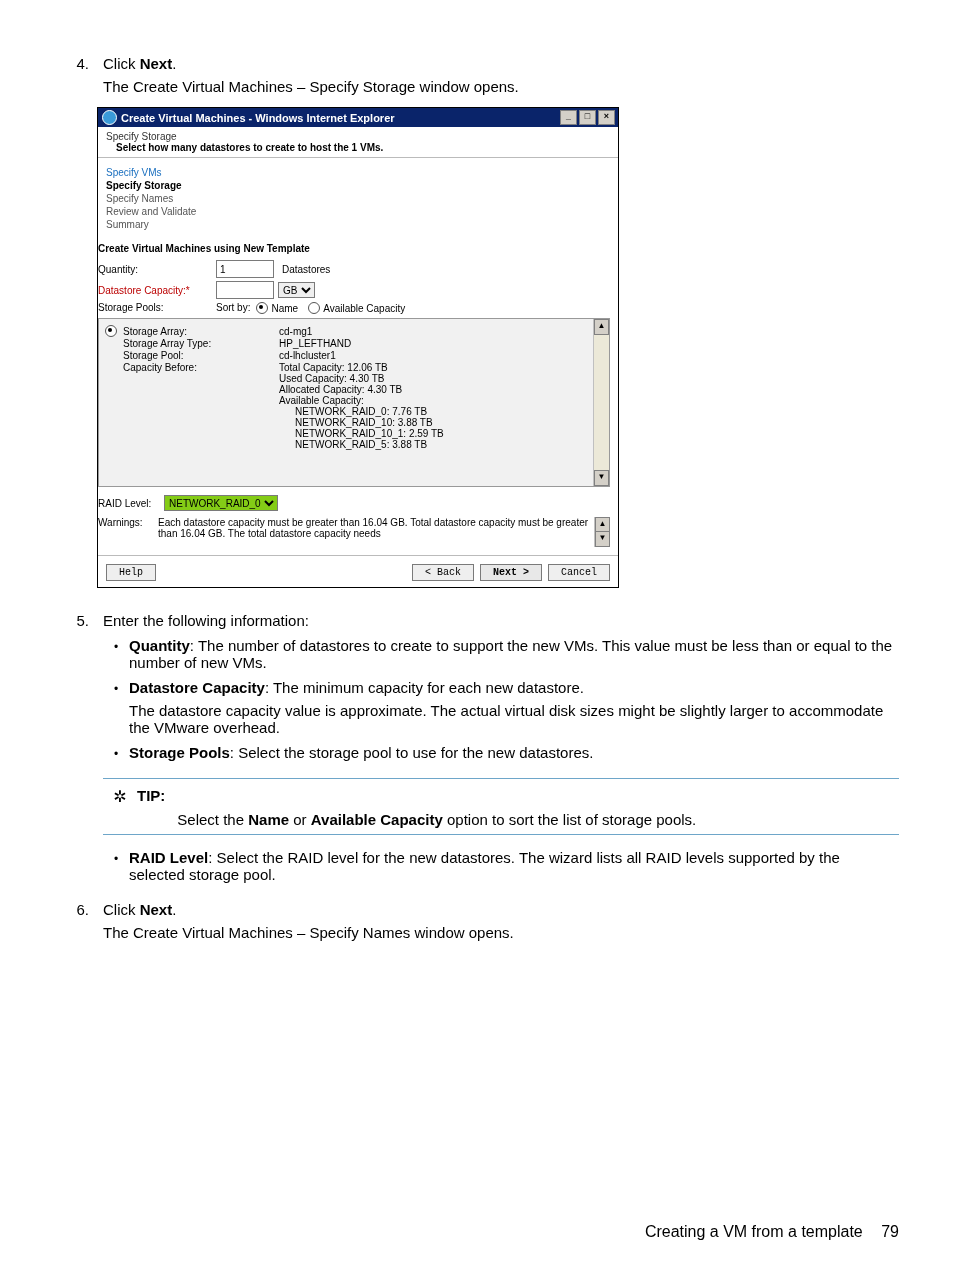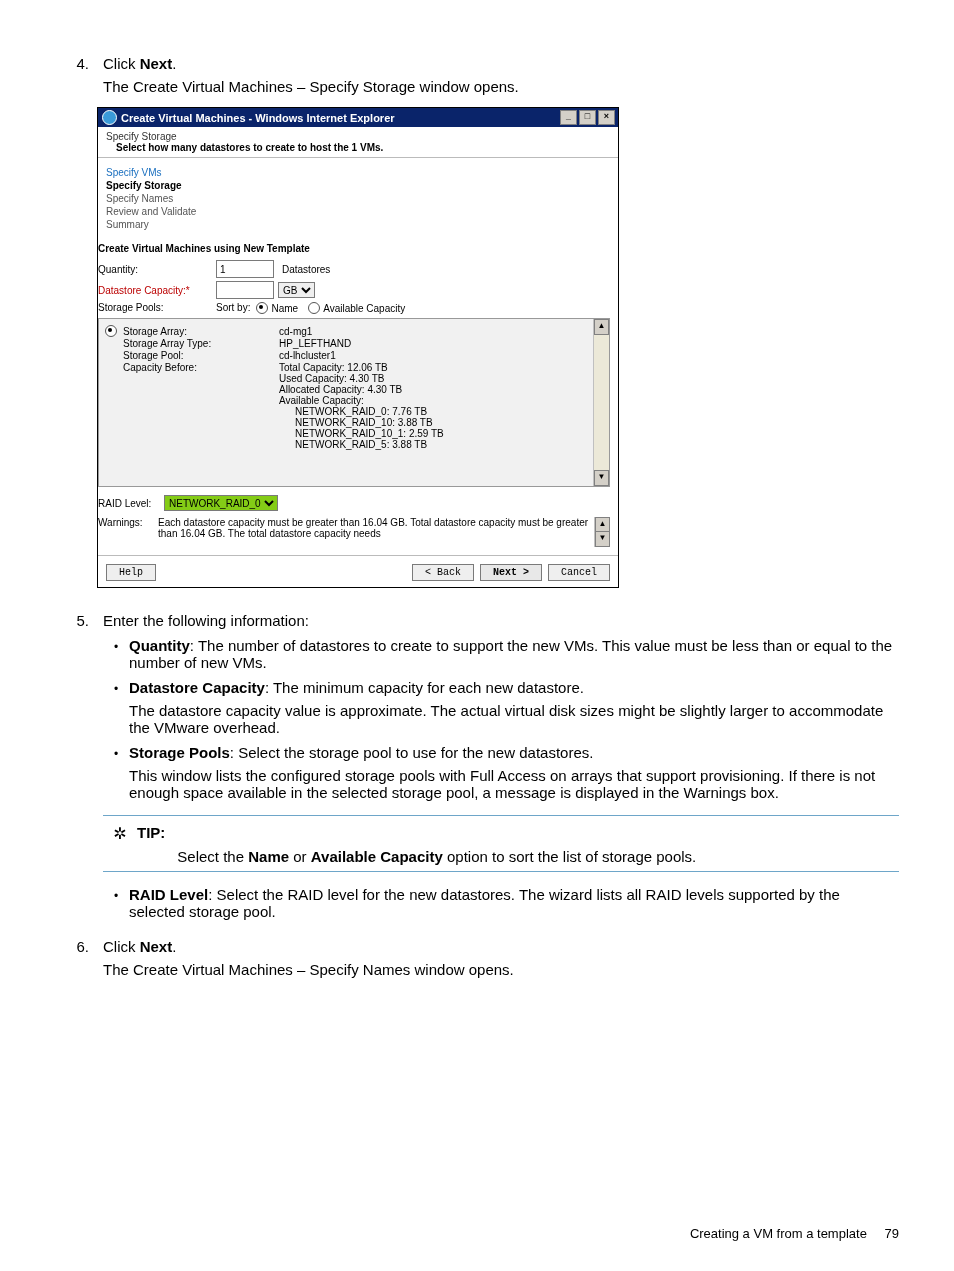--- a/index.html
+++ b/index.html
@@ -78,21 +78,21 @@
     font-weight: bold;
     padding-right: 12px;
     padding-top: 2px;
   }
   .tip-text { flex: 1; padding-top: 2px; margin-top: 24px; }
 
   
   .footer {
     position: absolute;
     bottom: 30px; right: 55px;
-    font-size: 13px;
+    font-size: 16px;
   }
   .footer-page { margin-left: 14px; }
 
   
   .shot {
     width: 520px;
     margin: 12px 0 14px -6px;
     border: 1px solid #000;
     background: #fff;
     font-family: Tahoma, Arial, sans-serif;
@@ -373,21 +373,20 @@
             <span class="bullet-dot">•</span>
             <div class="bullet-body">
               <span><b>Datastore Capacity</b><span>: The minimum capacity for each new datastore.</span></span>
               <p>The datastore capacity value is approximate. The actual virtual disk sizes might be slightly larger to accommodate the VMware overhead.</p>
             </div>
           </li>
           <li>
             <span class="bullet-dot">•</span>
             <div class="bullet-body">
               <span><b>Storage Pools</b><span>: Select the storage pool to use for the new datastores.</span></span>
-              <p>This window lists the configured storage pools with Full Access on arrays that support provisioning. If there is not enough space available in the selected storage pool, a message is displayed in the Warnings box.</p>
             </div>
           </li>
         </ul>
 
         <div class="tip-wrap">
           <div class="tip-row">
             <div class="tip-icon">✲</div>
             <div class="tip-label">TIP:</div>
             <div class="tip-text">
               <span>Select the </span><b>Name</b><span> or </span><b>Available Capacity</b><span> option to sort the list of storage pools.</span>

